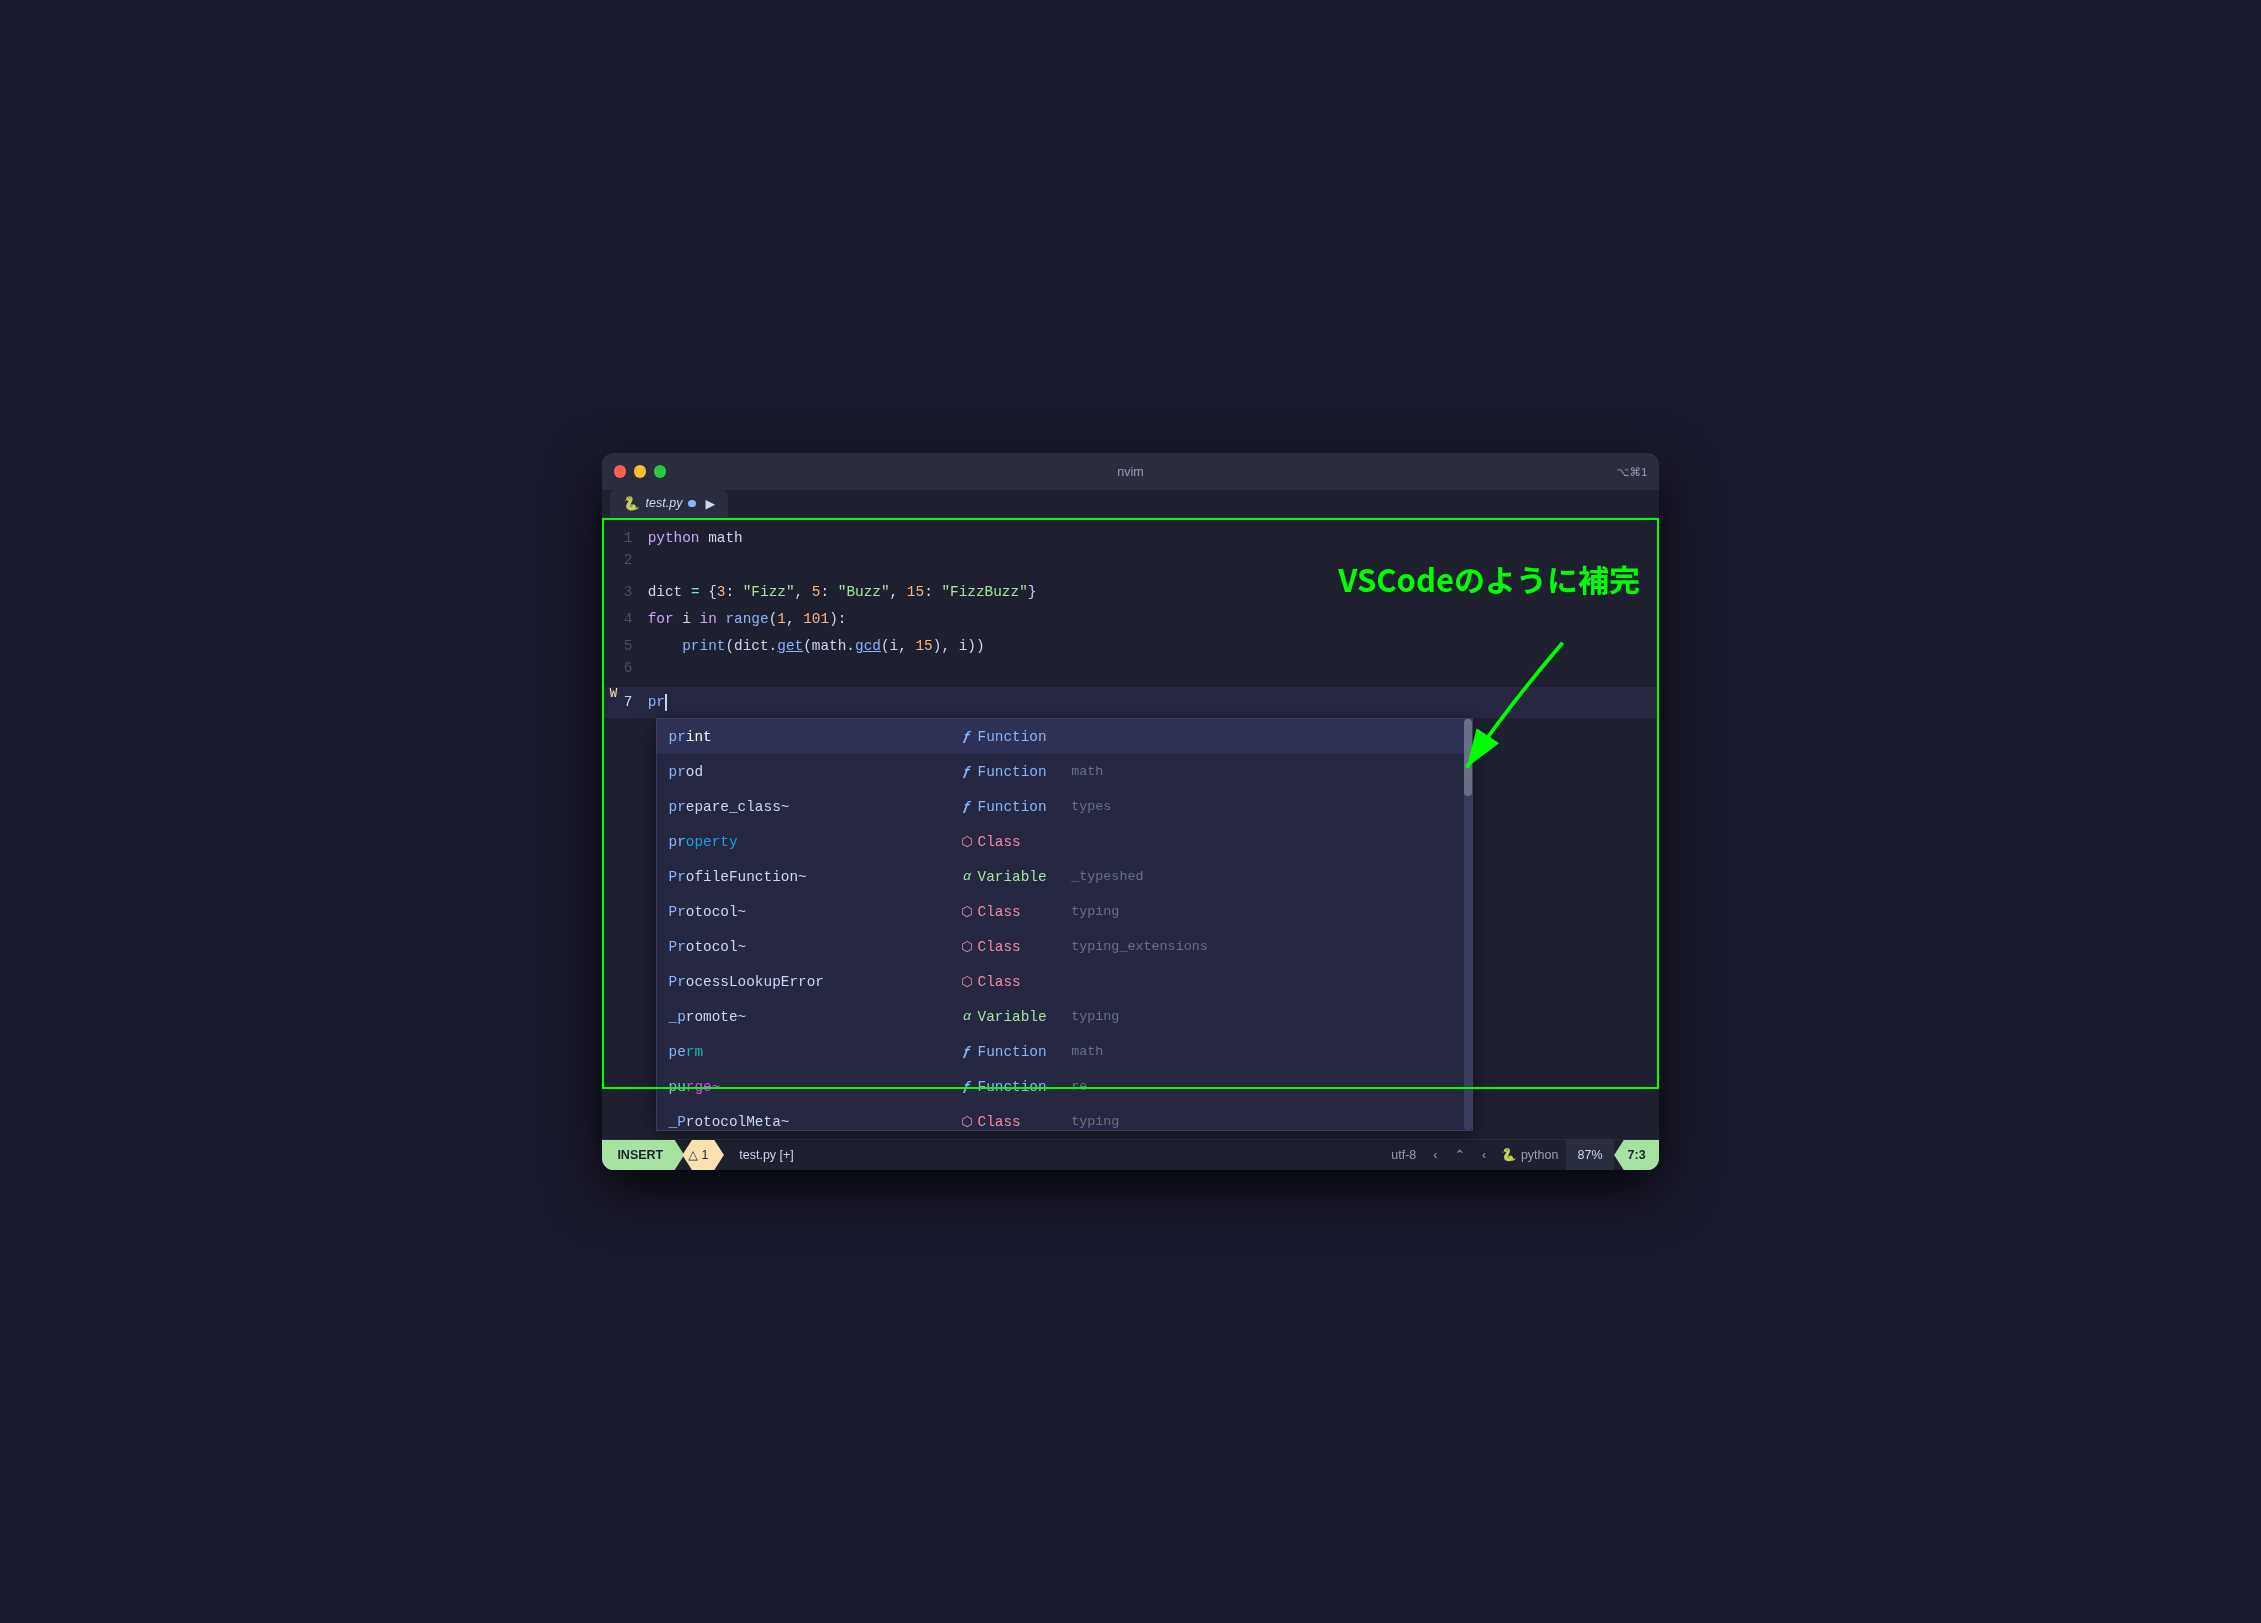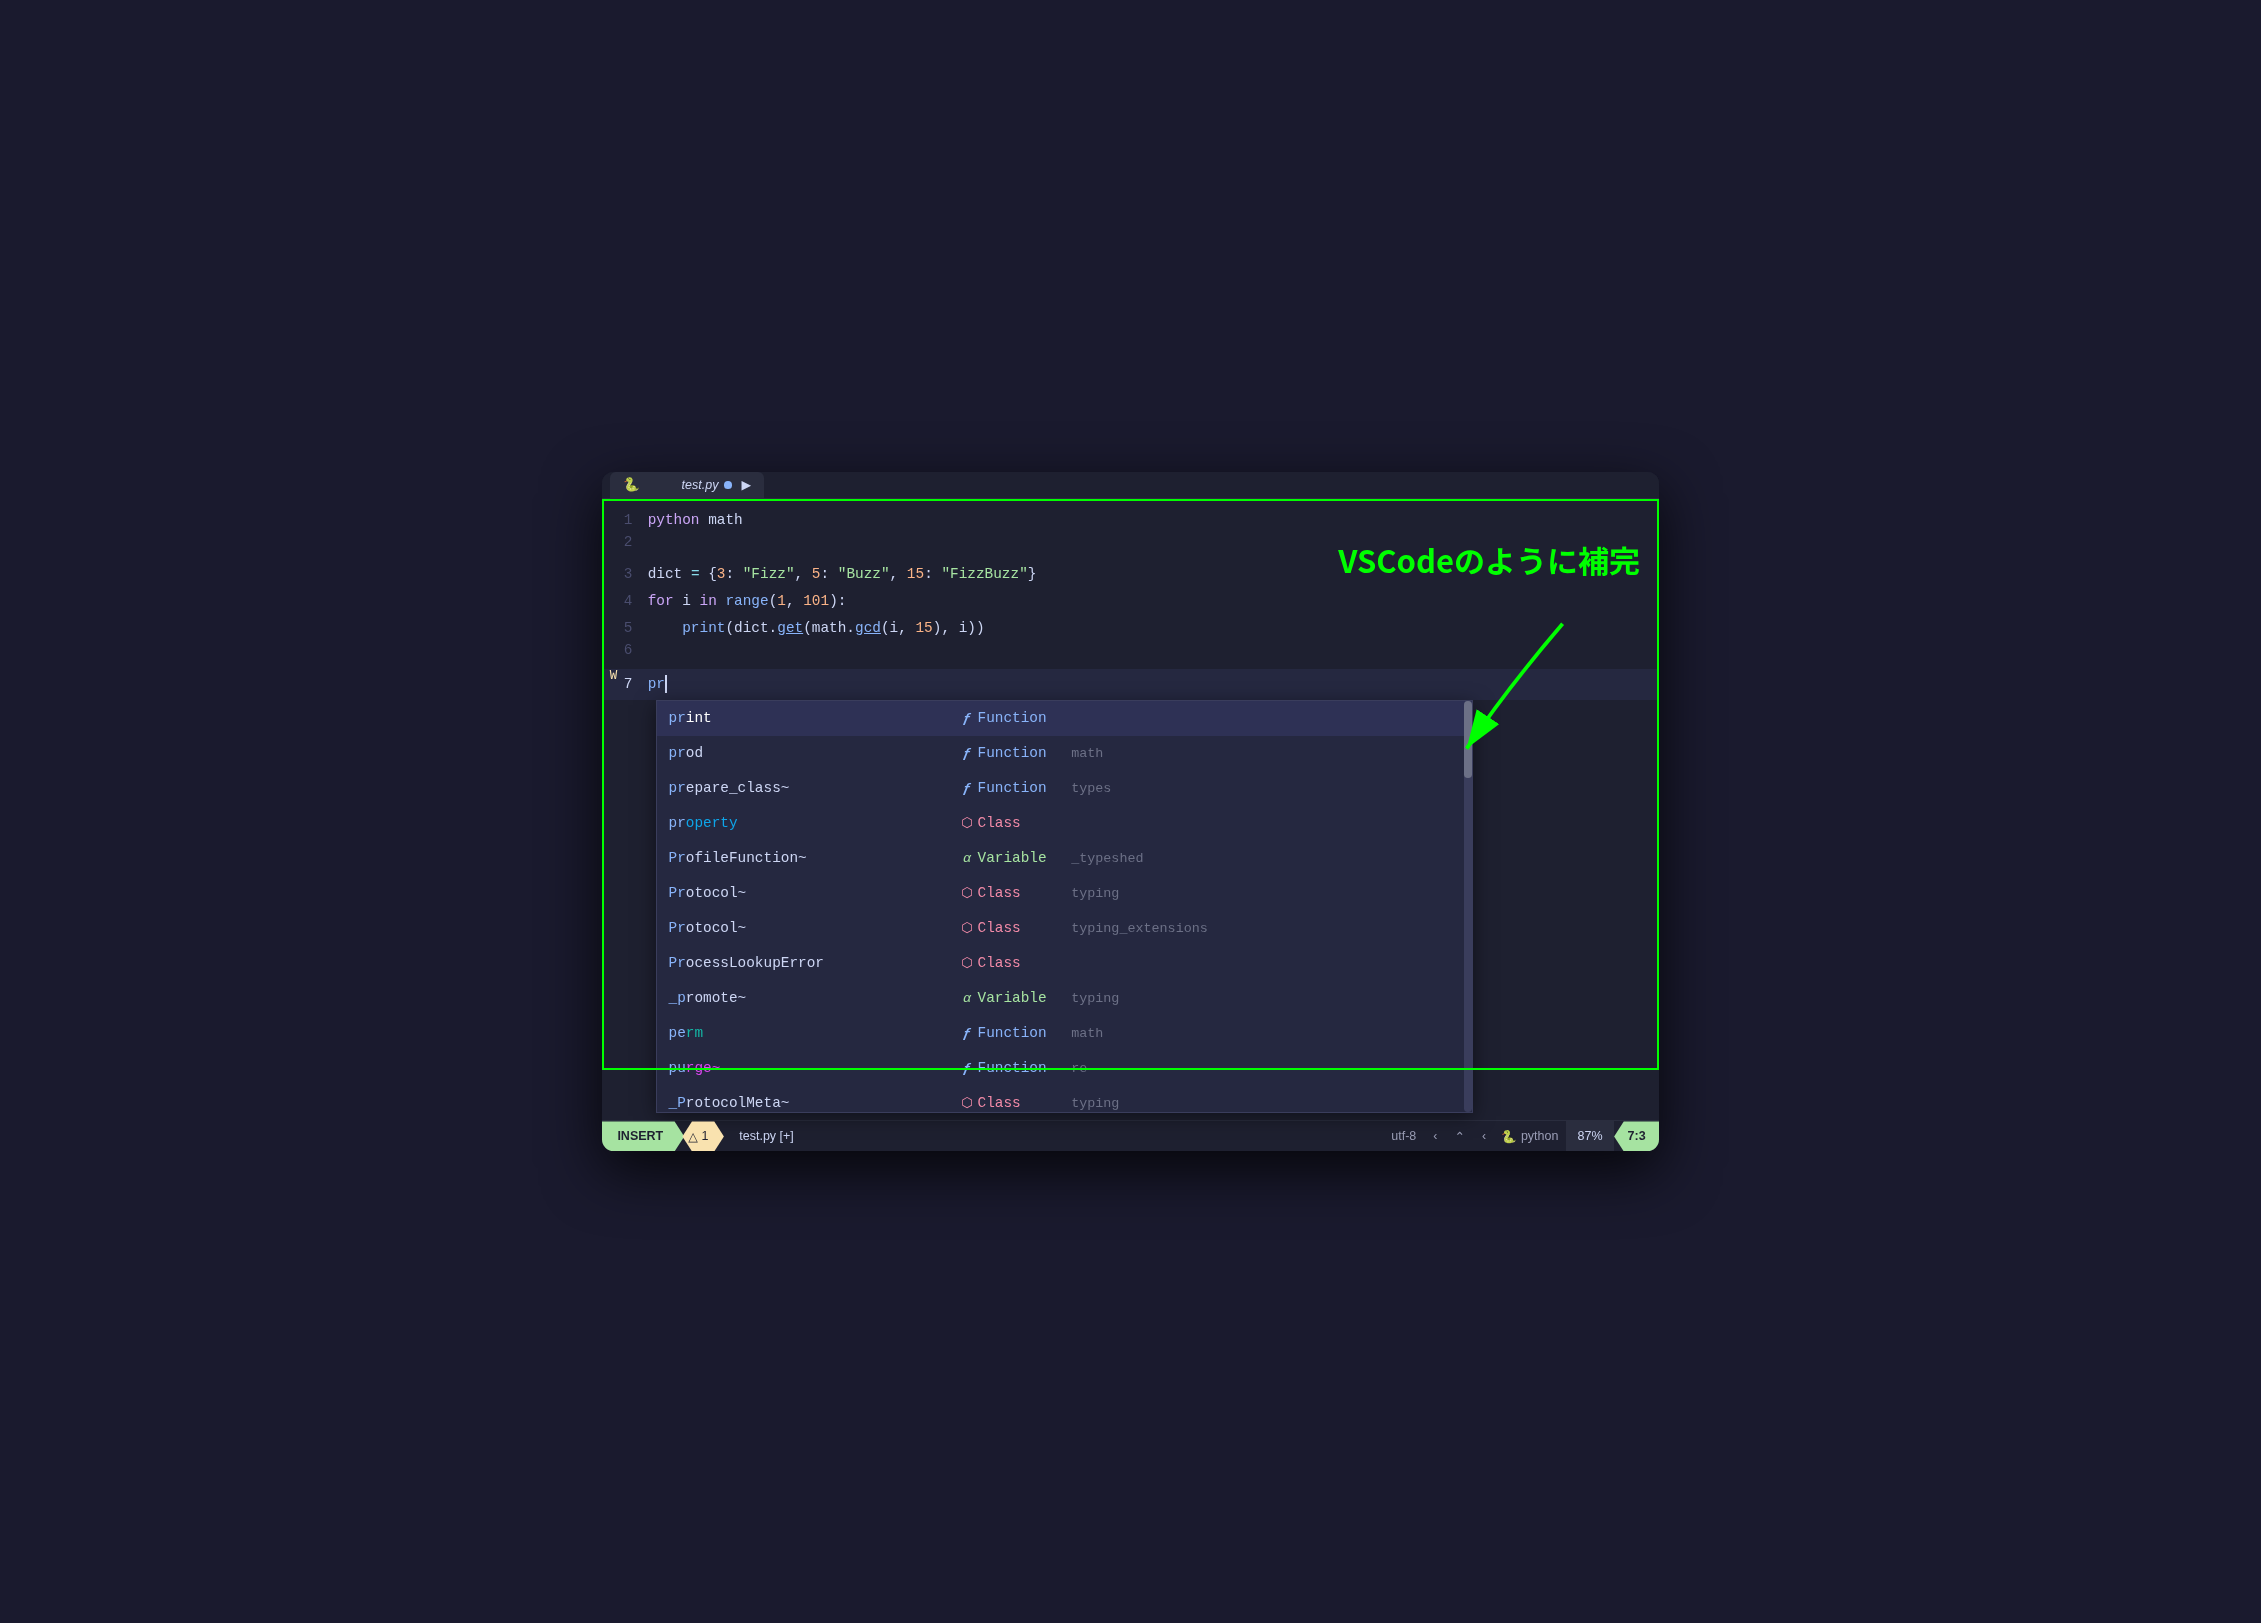--- a/index.html
+++ b/index.html
@@ -72,21 +72,21 @@
       padding: 5.8px 13.4px;
       border-radius: 5.8px 5.8px 0 0;
       font-size: 12.5px;
       display: flex;
       align-items: center;
       gap: 5.8px;
       font-family: -apple-system, BlinkMacSystemFont, sans-serif;
     }
 
     .tab-icon { color: #4ec9b0; font-size: 13.4px; }
-    .tab-name { font-style: italic; margin-left: 36px; }
+    .tab-name { font-style: italic; }
     .tab-dot { width: 7.7px; height: 7.7px; border-radius: 50%; background: #89b4fa; display: inline-block; }
     .tab-arrow { color: #cdd6f4; margin-left: 3.8px; }
 
     
     .editor {
       background: #1e2030;
       padding: 0;
       position: relative;
     }
 
@@ -340,20 +340,29 @@
       top: 115px;
       right: 58px;
       z-index: 20;
     }
   </style>
 </head>
 <body>
 
 <div class="window">
 
+  <div class="titlebar">
+    <div class="titlebar-buttons">
+      <div class="btn-close"></div>
+      <div class="btn-min"></div>
+      <div class="btn-max"></div>
+    </div>
+    <div class="titlebar-title">nvim</div>
+    <div class="titlebar-shortcut">⌥⌘1</div>
+  </div>
 
   <div class="tabbar">
     <div class="tab">
       <span class="tab-icon">🐍</span>
       <span class="tab-name">test.py</span>
       <span class="tab-dot"></span>
       <span class="tab-arrow">▶</span>
     </div>
   </div>
 

